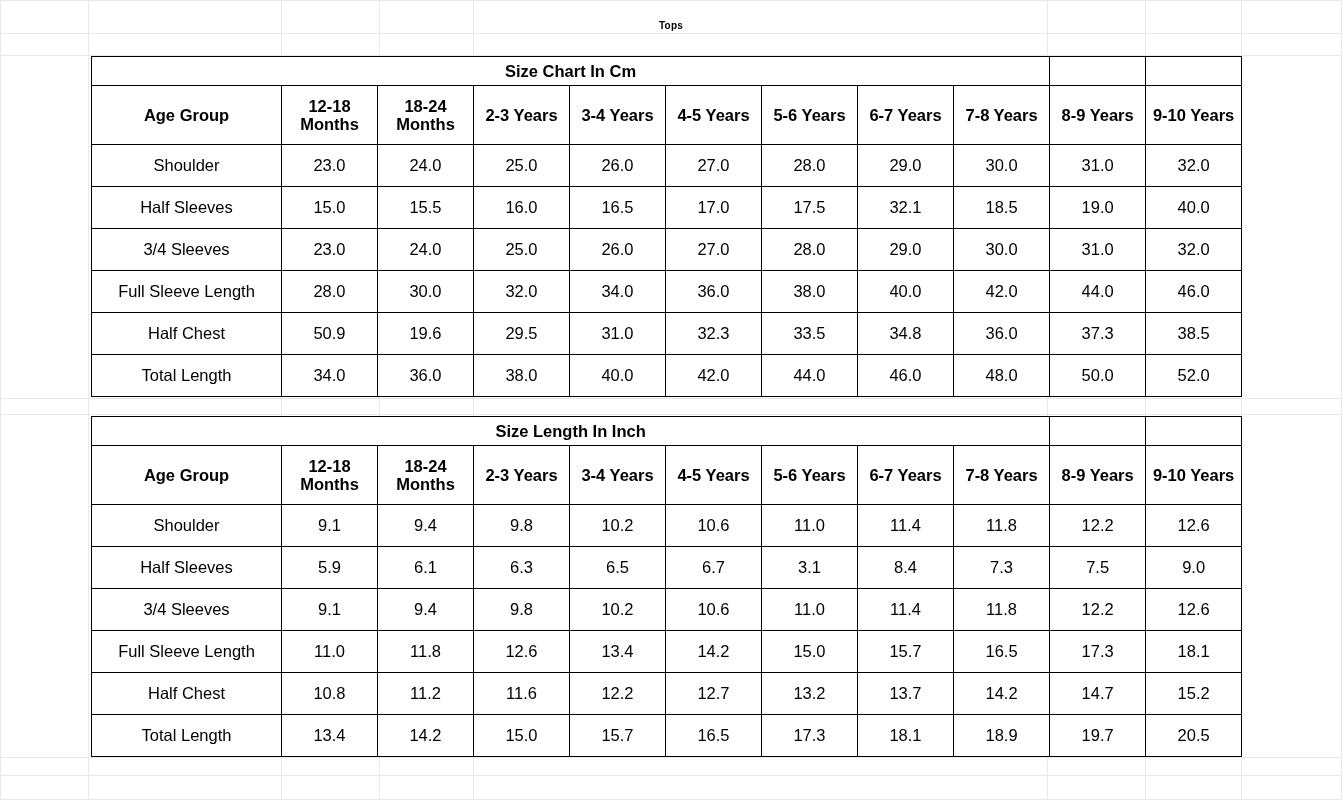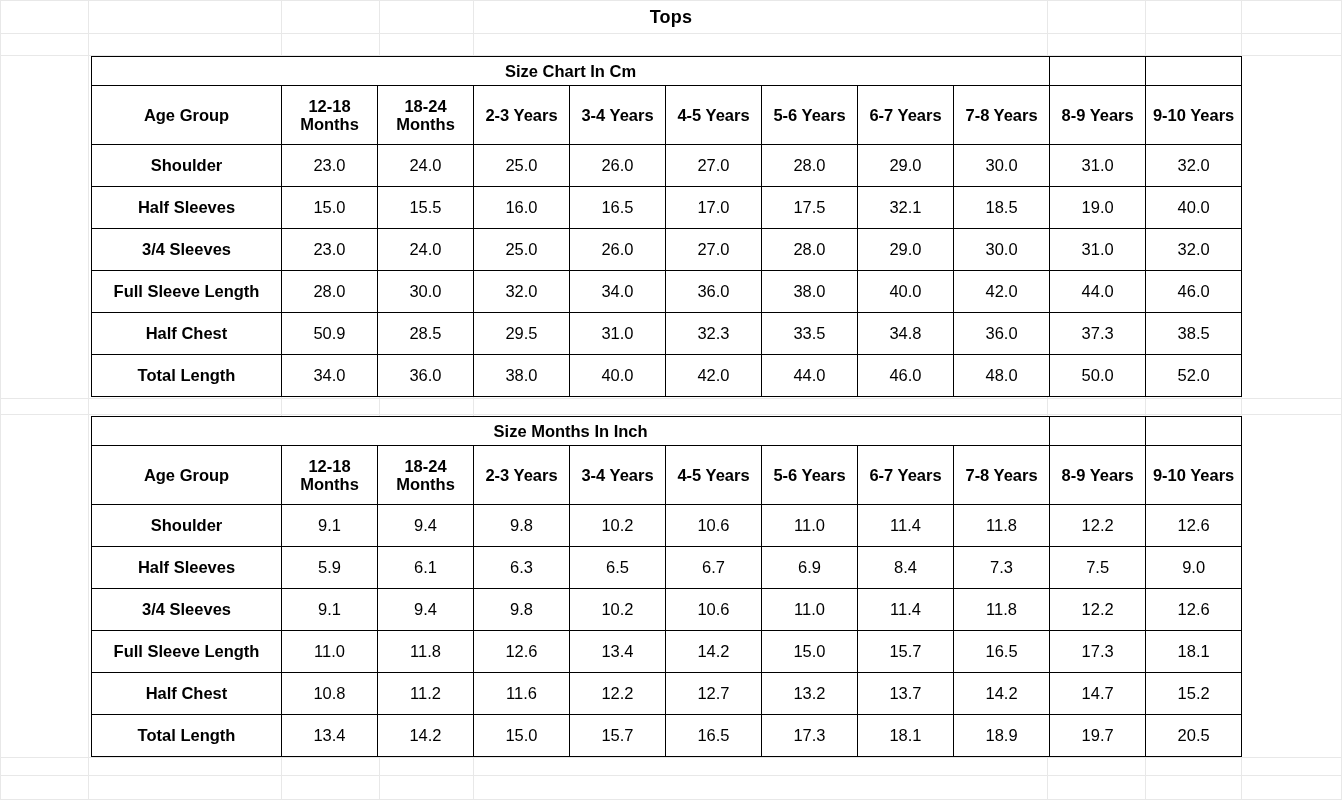--- a/index.html
+++ b/index.html
@@ -40,22 +40,22 @@
   }
 
   .content {
     position: relative;
     z-index: 1;
   }
 
   .doc-title {
     text-align: center;
     font-weight: bold;
-    font-size: 18px;
-    padding-top: 7px;
+    font-size: 10px;
+    padding-top: 20px;
     padding-bottom: 4px;
     letter-spacing: 0.2px;
   }
 
   .table-wrap {
     position: absolute;
     left: 91px;
     width: 1150px;
   }
   .table-wrap.cm { top: 56px; }
@@ -88,21 +88,21 @@
     border-top: 1.5px solid #000000;
     border-bottom: 1.5px solid #000000;
   }
   .hdr-row td {
     font-weight: bold;
     font-size: 16.5px;
     height: 58px;
     line-height: 1.12;
   }
   .row-label {
-    font-weight: bold;
+    font-weight: normal;
     font-size: 16.5px;
     height: 41px;
   }
   .val {
     font-size: 16.5px;
     height: 41px;
     font-weight: normal;
   }
 
   
@@ -220,21 +220,21 @@
           <td class="val">36.0</td>
           <td class="val">38.0</td>
           <td class="val">40.0</td>
           <td class="val">42.0</td>
           <td class="val">44.0</td>
           <td class="val">46.0</td>
         </tr>
         <tr>
           <td class="row-label">Half Chest</td>
           <td class="val">50.9</td>
-          <td class="val">28.5</td>
+          <td class="val">19.6</td>
           <td class="val">29.5</td>
           <td class="val">31.0</td>
           <td class="val">32.3</td>
           <td class="val">33.5</td>
           <td class="val">34.8</td>
           <td class="val">36.0</td>
           <td class="val">37.3</td>
           <td class="val">38.5</td>
         </tr>
         <tr>
@@ -264,21 +264,21 @@
           <col class="c-w">
         <col class="c-w">
           <col class="c-w">
           <col class="c-w">
           <col class="c-w">
           <col class="c-w">
           <col class="c-w">
       </colgroup>
       <tbody>
         <tr>
-          <td class="chart-title-cell" colspan="9">Size Months In Inch</td>
+          <td class="chart-title-cell" colspan="9">Size Length In Inch</td>
           <td class="spacer-cell"></td>
           <td class="spacer-cell"></td>
         </tr>
         <tr class="hdr-row">
           <td>Age Group</td>
           <td>12-18 Months</td>
           <td>18-24 Months</td>
           <td>2-3 Years</td>
           <td>3-4 Years</td>
           <td>4-5 Years</td>
@@ -302,21 +302,21 @@
           <td class="val">12.2</td>
           <td class="val">12.6</td>
         </tr>
         <tr>
           <td class="row-label">Half Sleeves</td>
           <td class="val">5.9</td>
           <td class="val">6.1</td>
           <td class="val">6.3</td>
           <td class="val">6.5</td>
           <td class="val">6.7</td>
-          <td class="val">6.9</td>
+          <td class="val">3.1</td>
           <td class="val">8.4</td>
           <td class="val">7.3</td>
           <td class="val">7.5</td>
           <td class="val">9.0</td>
         </tr>
         <tr>
           <td class="row-label">3/4 Sleeves</td>
           <td class="val">9.1</td>
           <td class="val">9.4</td>
           <td class="val">9.8</td>

